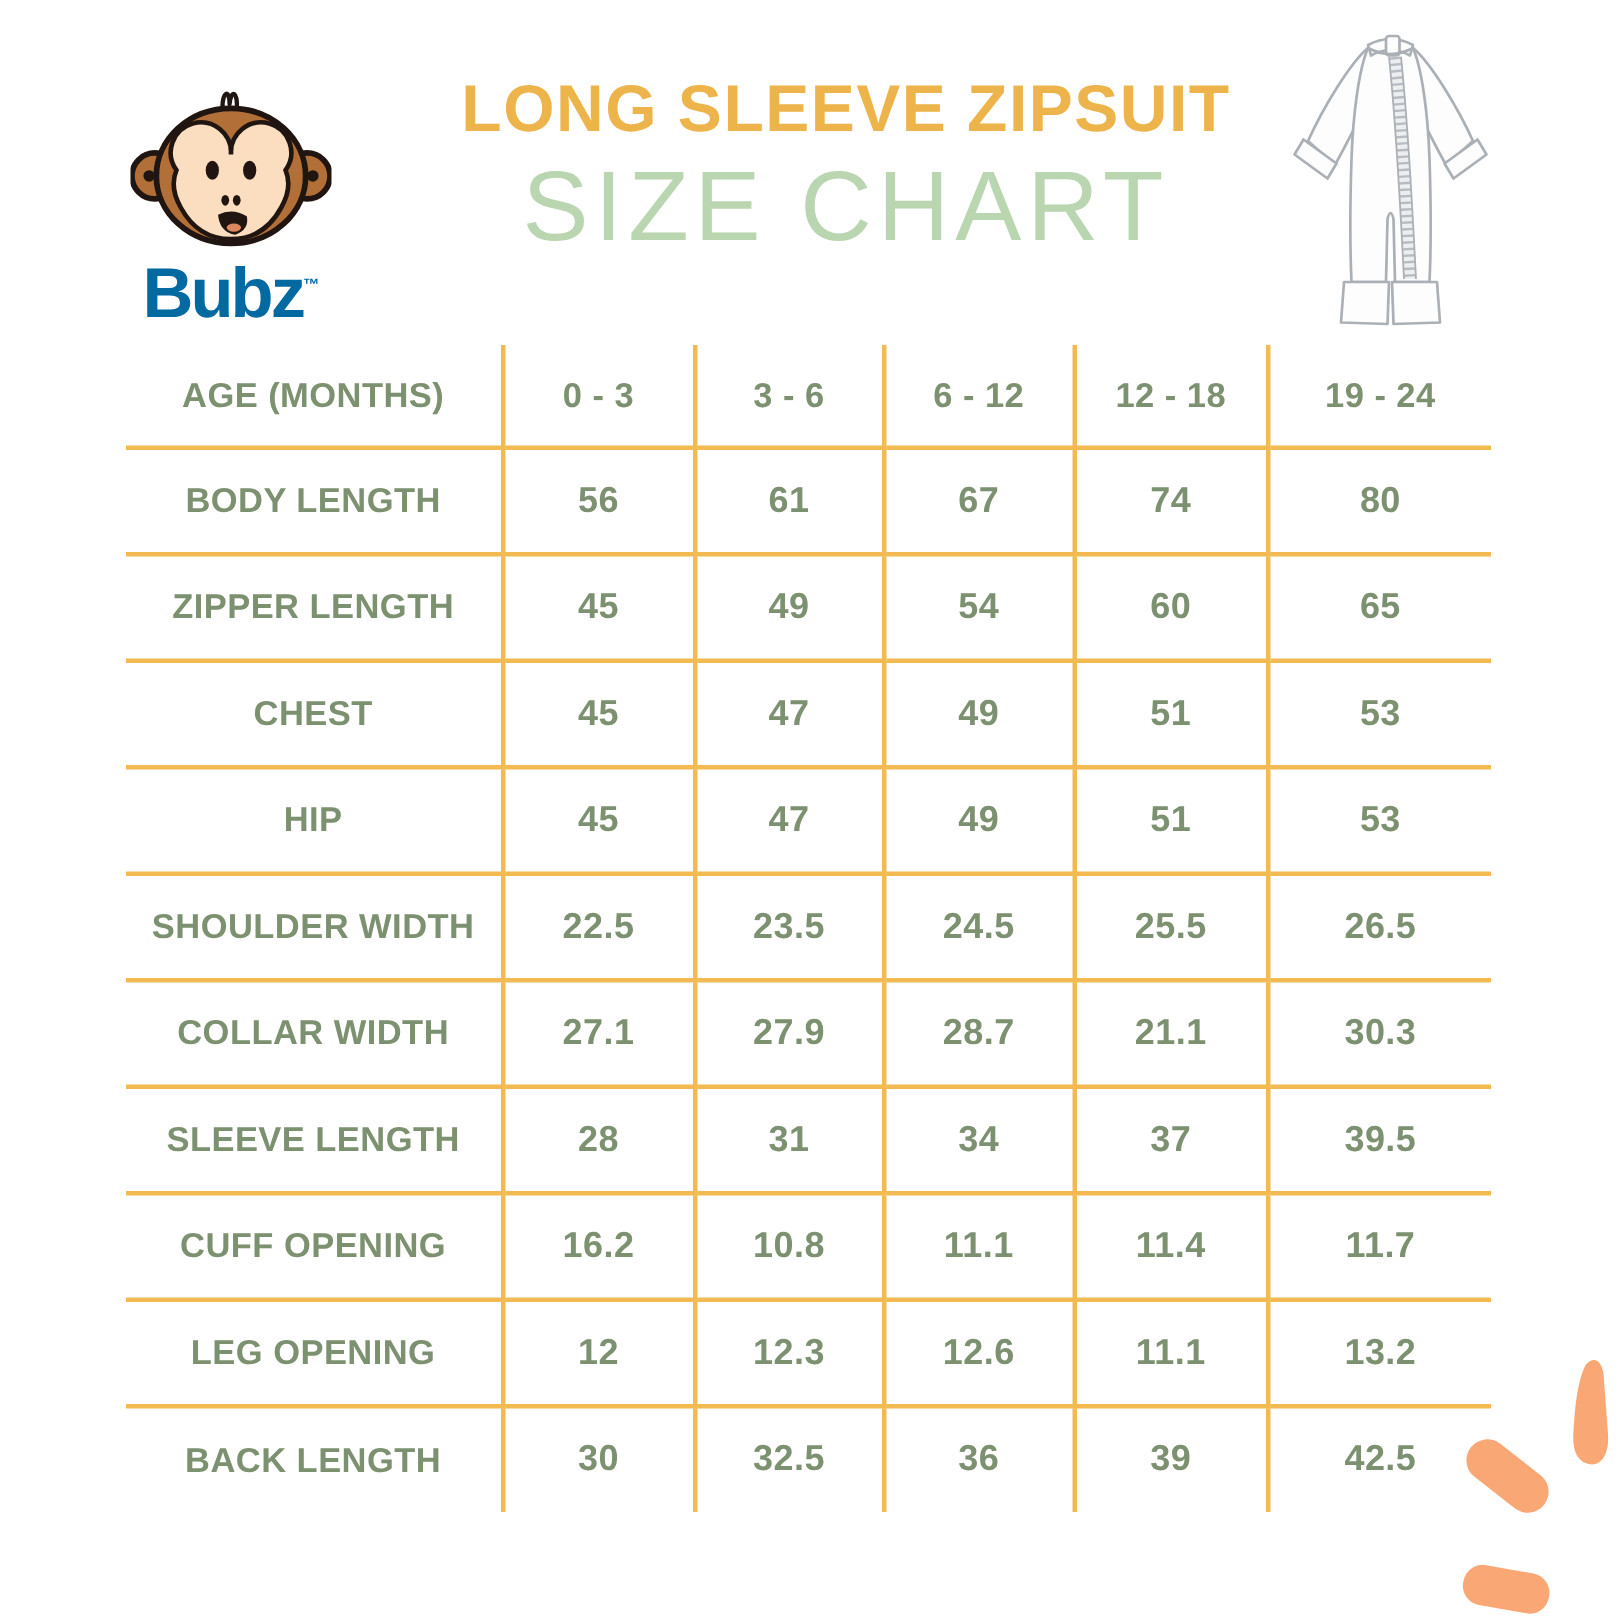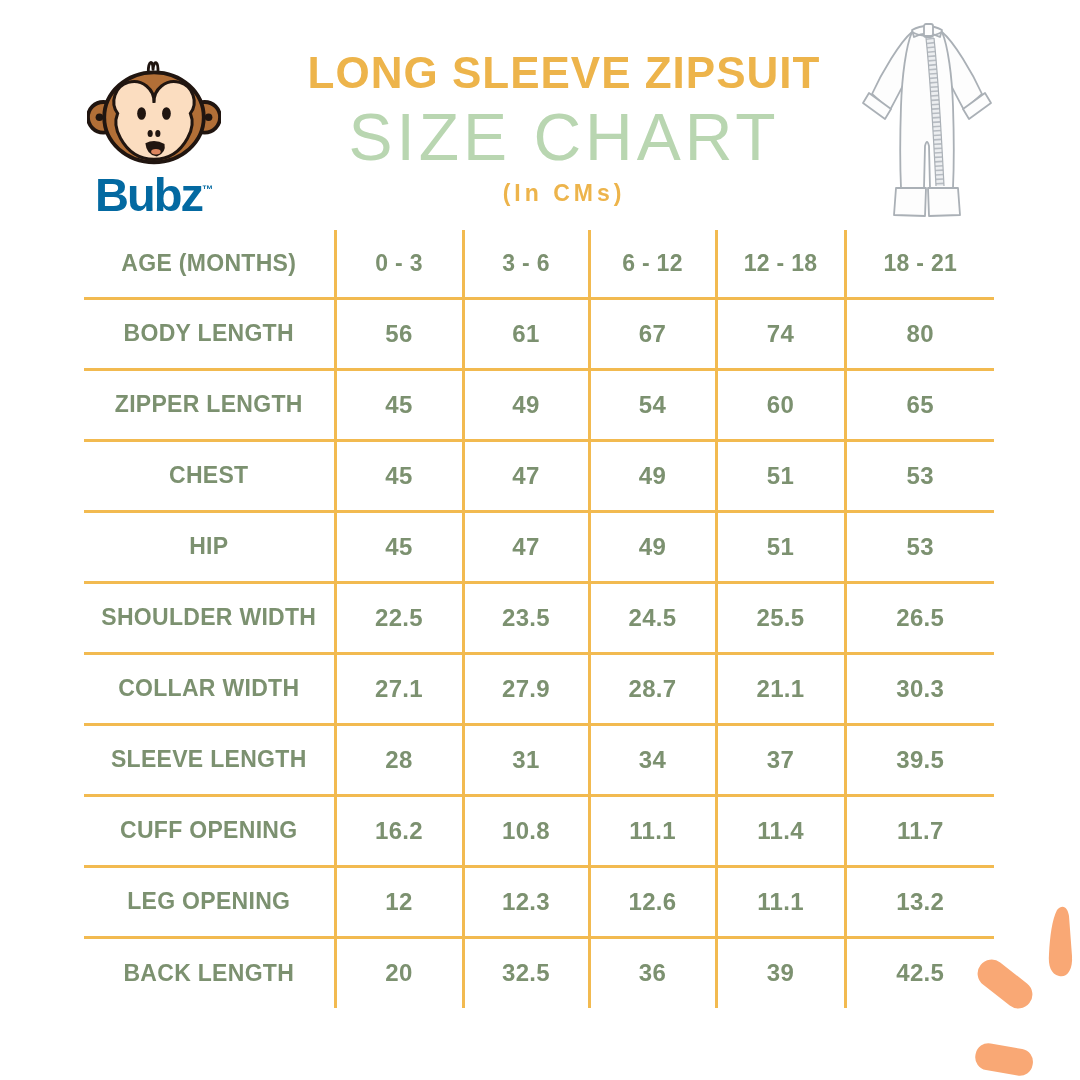--- a/index.html
+++ b/index.html
@@ -80,21 +80,20 @@
 
       <path d="M61,91 Q71,86 81,92 Q83,101 73,105 Q62,103 61,91 Z" fill="#201510"></path>
       <ellipse cx="72" cy="100" rx="5" ry="2.8" fill="#DD8660"></ellipse>
     </svg>
     <div class="brand"><span>Bubz</span><sup>™</sup></div>
   </div>
 
   <div class="titles">
     <h1>LONG SLEEVE ZIPSUIT</h1>
     <h2>SIZE CHART</h2>
-    <div class="unit-note">(In CMs)</div>
   </div>
 
   <svg class="zipsuit" width="150" height="206" viewBox="0 0 150 206">
     <g stroke="#AAB0B6" stroke-width="1.8" fill="#FDFDFD" stroke-linejoin="round">
 
       <path d="M60,16 C48,26 30,56 20,78 L38,94 C50,72 60,52 66,36 Z"></path>
       <path d="M17,77 L39,93 L33,103 L11,87 Z"></path>
 
       <path d="M90,16 C102,26 120,56 130,78 L112,94 C100,72 90,52 84,36 Z"></path>
       <path d="M133,77 L111,93 L117,103 L139,87 Z"></path>
@@ -124,21 +123,21 @@
         <col style="width:129px">
         <col style="width:149px">
     </colgroup>
     <thead>
       <tr>
           <th>AGE (MONTHS)</th>
           <th>0 - 3</th>
           <th>3 - 6</th>
           <th>6 - 12</th>
           <th>12 - 18</th>
-          <th>18 - 21</th>
+          <th>19 - 24</th>
         </tr>
     </thead>
     <tbody>
         <tr>
           <th>BODY LENGTH</th>
           <td>56</td>
           <td>61</td>
           <td>67</td>
           <td>74</td>
           <td>80</td>
@@ -202,21 +201,21 @@
         <tr>
           <th>LEG OPENING</th>
           <td>12</td>
           <td>12.3</td>
           <td>12.6</td>
           <td>11.1</td>
           <td>13.2</td>
         </tr>
         <tr>
           <th>BACK LENGTH</th>
-          <td>20</td>
+          <td>30</td>
           <td>32.5</td>
           <td>36</td>
           <td>39</td>
           <td>42.5</td>
         </tr>
       </tbody>
   </table>
 
   <svg class="decor" width="120" height="210" viewBox="0 0 120 210">
     <g fill="#F9A875">

